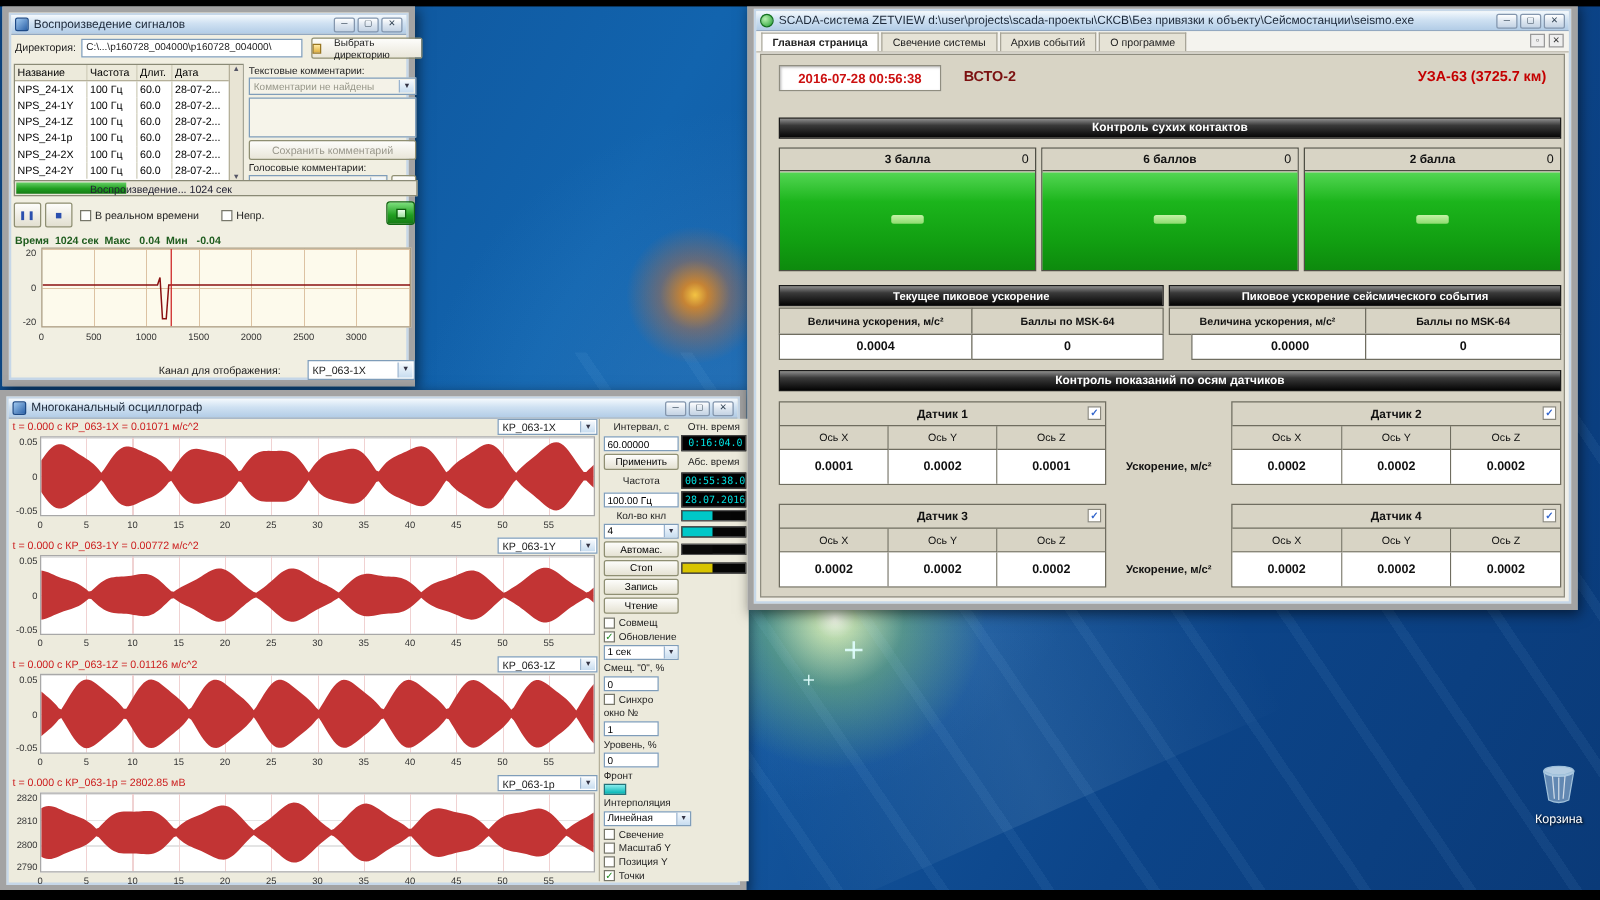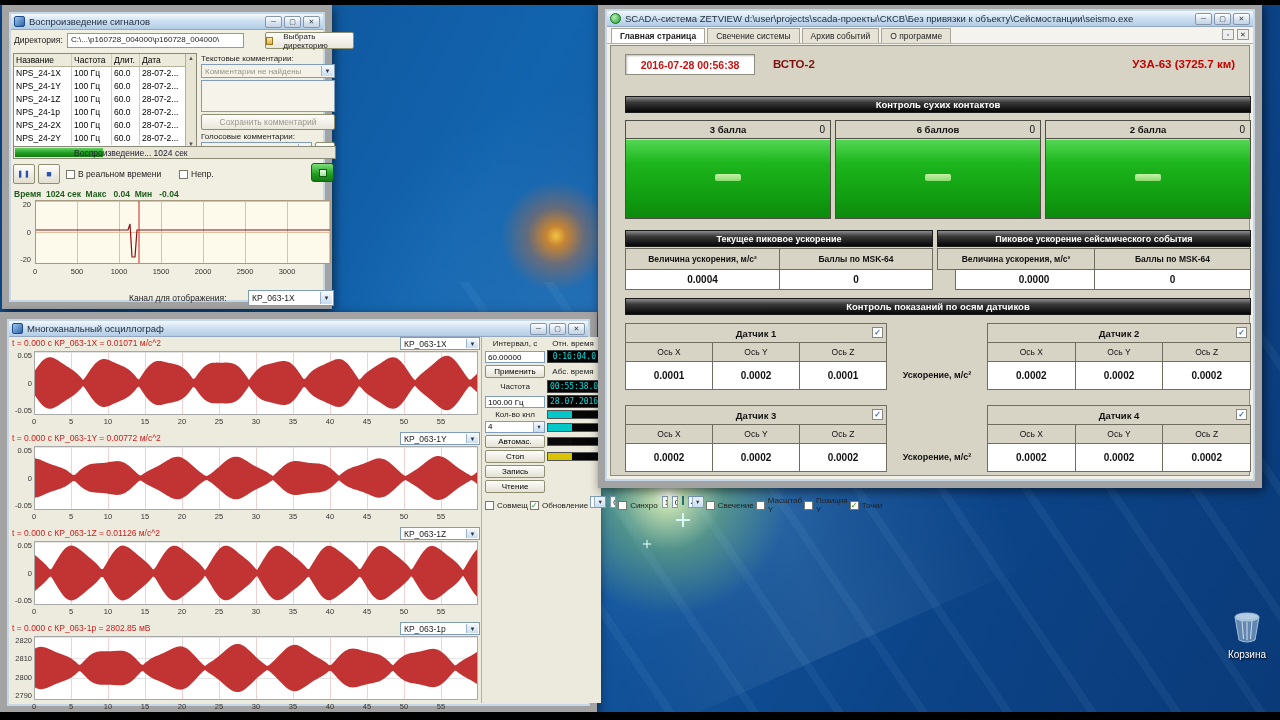--- a/index.html
+++ b/index.html
@@ -21,21 +21,21 @@
 .beam{position:absolute;left:560px;top:330px;width:420px;height:330px;opacity:.18;transform:rotate(-24deg);
  background:linear-gradient(90deg,rgba(255,255,255,0),rgba(210,245,255,.55),rgba(255,255,255,0));}
 .sparkle{position:absolute;width:14px;height:14px;z-index:2;}
 .sparkle:before,.sparkle:after{content:"";position:absolute;background:rgba(225,255,255,.9);}
 .sparkle:before{left:6px;top:0;width:2px;height:14px;}
 .sparkle:after{top:6px;left:0;height:2px;width:14px;}
 .recycle{position:absolute;left:1224px;top:610px;width:46px;text-align:center;z-index:2;cursor:default;}
 .recycle .lbl{font-size:10px;color:#fff;text-shadow:1px 1px 2px #000;margin-top:1px;}
 
 
-.win{position:absolute;background:#f0eee1;border:7px solid #a3a3a3;box-shadow:2px 3px 10px rgba(0,0,0,.55), inset 0 0 0 2px #c6d7e8;z-index:3;}
+.win{position:absolute;background:#f0eee1;border:5px solid #a3a3a3;box-shadow:2px 3px 10px rgba(0,0,0,.55), inset 0 0 0 2px #c6d7e8;z-index:3;}
 .tbar{position:absolute;left:2px;right:2px;top:2px;height:16px;background:linear-gradient(#f4f9fd,#cfe1f2 45%,#b2cce6);border-bottom:1px solid #93a8c0;display:flex;align-items:center;padding:0 3px;gap:4px;}
 .ticon{width:11px;height:11px;flex:none;border-radius:2px;}
 .ticon.blue{background:linear-gradient(135deg,#9ec8f0,#2c62a8);border:1px solid #1d4a86;}
 .ticon.green{background:radial-gradient(circle at 35% 35%,#b8f0b0,#1f9e2f);border:1px solid #15701f;border-radius:50%;}
 .ttext{font-size:9.5px;color:#1c2838;white-space:nowrap;overflow:hidden;text-overflow:ellipsis;flex:1;}
 .wbtns{display:flex;gap:2px;flex:none;}
 .wbtn{width:17px;height:12px;border:1px solid #8496ad;border-radius:2px;background:linear-gradient(#ffffff,#dde6f0 50%,#c4d3e4);font-size:7px;line-height:10px;text-align:center;color:#334455;}
 
 
 .fld{position:absolute;background:#fff;border:1px solid #7f9db9;font-size:8px;padding:1px 3px;overflow:hidden;white-space:nowrap;color:#222;}
@@ -84,21 +84,21 @@
 .oxt{position:absolute;left:24px;top:80px;width:444px;height:10px;font-size:7.5px;color:#333;}
 .opanel{position:absolute;left:474px;top:18px;width:120px;bottom:3px;background:#eceadc;border-left:1px solid #b5b09a;padding:2px 2px 0 3px;}
 .ptop{display:grid;grid-template-columns:60px 52px;gap:2px;align-items:center;}
 .plabel{font-size:8px;color:#222;text-align:center;white-space:nowrap;overflow:hidden;}
 .pfld{background:#fff;border:1px solid #7f9db9;font-size:8px;padding:0 2px;height:12px;line-height:11px;overflow:hidden;}
 .pbtn{background:linear-gradient(#fdfdfb,#e5e2d3);border:1px solid #8f8f73;border-radius:2px;font-size:8px;height:13px;line-height:11px;text-align:center;}
 .pcombo{position:relative;background:#fff;border:1px solid #7f9db9;font-size:8px;height:12px;line-height:10px;padding:0 12px 0 2px;overflow:hidden;}
 .pcombo .arr{position:absolute;right:0;top:0;bottom:0;width:11px;background:linear-gradient(#f5f9fd,#c8ddf0);border-left:1px solid #9ab4cf;font-size:5.5px;text-align:center;line-height:10px;color:#334;}
 .ind{height:9px;background:#060606;border:1px solid #555;display:flex;}
 .ind i{width:24px;display:block;}
-.pbot{display:flex;flex-direction:row;gap:2px;margin-top:3px;}
+.pbot{display:flex;flex-direction:column;gap:2px;margin-top:3px;}
 .pchk{display:flex;align-items:center;gap:3px;font-size:8px;color:#222;}
 .pchk .box{width:9px;height:9px;background:#fff;border:1px solid #77776a;font-size:8px;line-height:8px;text-align:center;color:#1f8a1f;flex:none;}
 .toggle{width:18px;height:9px;background:linear-gradient(#86ecec,#00b4b4);border:1px solid #23727a;}
 
 
 .scada{left:598px;top:2px;width:664px;height:486px;background:#f0efe8;}
 .tabs{position:absolute;left:2px;right:2px;top:18px;height:17px;background:#f4f3ee;border-bottom:1px solid #b5b2a5;display:flex;align-items:flex-end;padding-left:4px;gap:2px;}
 .tab{font-size:8.5px;color:#222;padding:2px 8px 2px 8px;background:#e6e3d6;border:1px solid #a8a598;border-bottom:none;white-space:nowrap;}
 .tab.active{background:#fff;font-weight:bold;}
 .tabctl{margin-left:auto;display:flex;gap:3px;padding:0 4px 3px 0;}
@@ -153,21 +153,21 @@
       <span class="ticon blue"></span>
       <span class="ttext">Воспроизведение сигналов</span>
       <span class="wbtns">
         <span class="wbtn">─</span>
         <span class="wbtn">▢</span>
         <span class="wbtn">✕</span>
       </span>
     </div>
     <div class="lab" style="left:5px;top:23px;">Директория:</div>
     <div class="fld" style="left:58px;top:21px;width:177px;height:15px;">C:\...\р160728_004000\р160728_004000\</div>
-    <div class="btn" style="left:256px;top:20px;width:89px;height:17px;font-size:8px;gap:10px;">
+    <div class="btn" style="left:242px;top:20px;width:89px;height:17px;font-size:8px;gap:10px;">
       <span style="width:8px;height:8px;background:linear-gradient(#ffe9a0,#e0b040);border:1px solid #997722;display:inline-block;"></span>
       <span>Выбрать директорию</span>
     </div>
 
     <div class="ftable">
       <div class="fhead">
         <span class="c0">Название</span>
         <span class="c1">Частота</span>
         <span class="c2">Длит.</span>
         <span class="c3">Дата</span>

